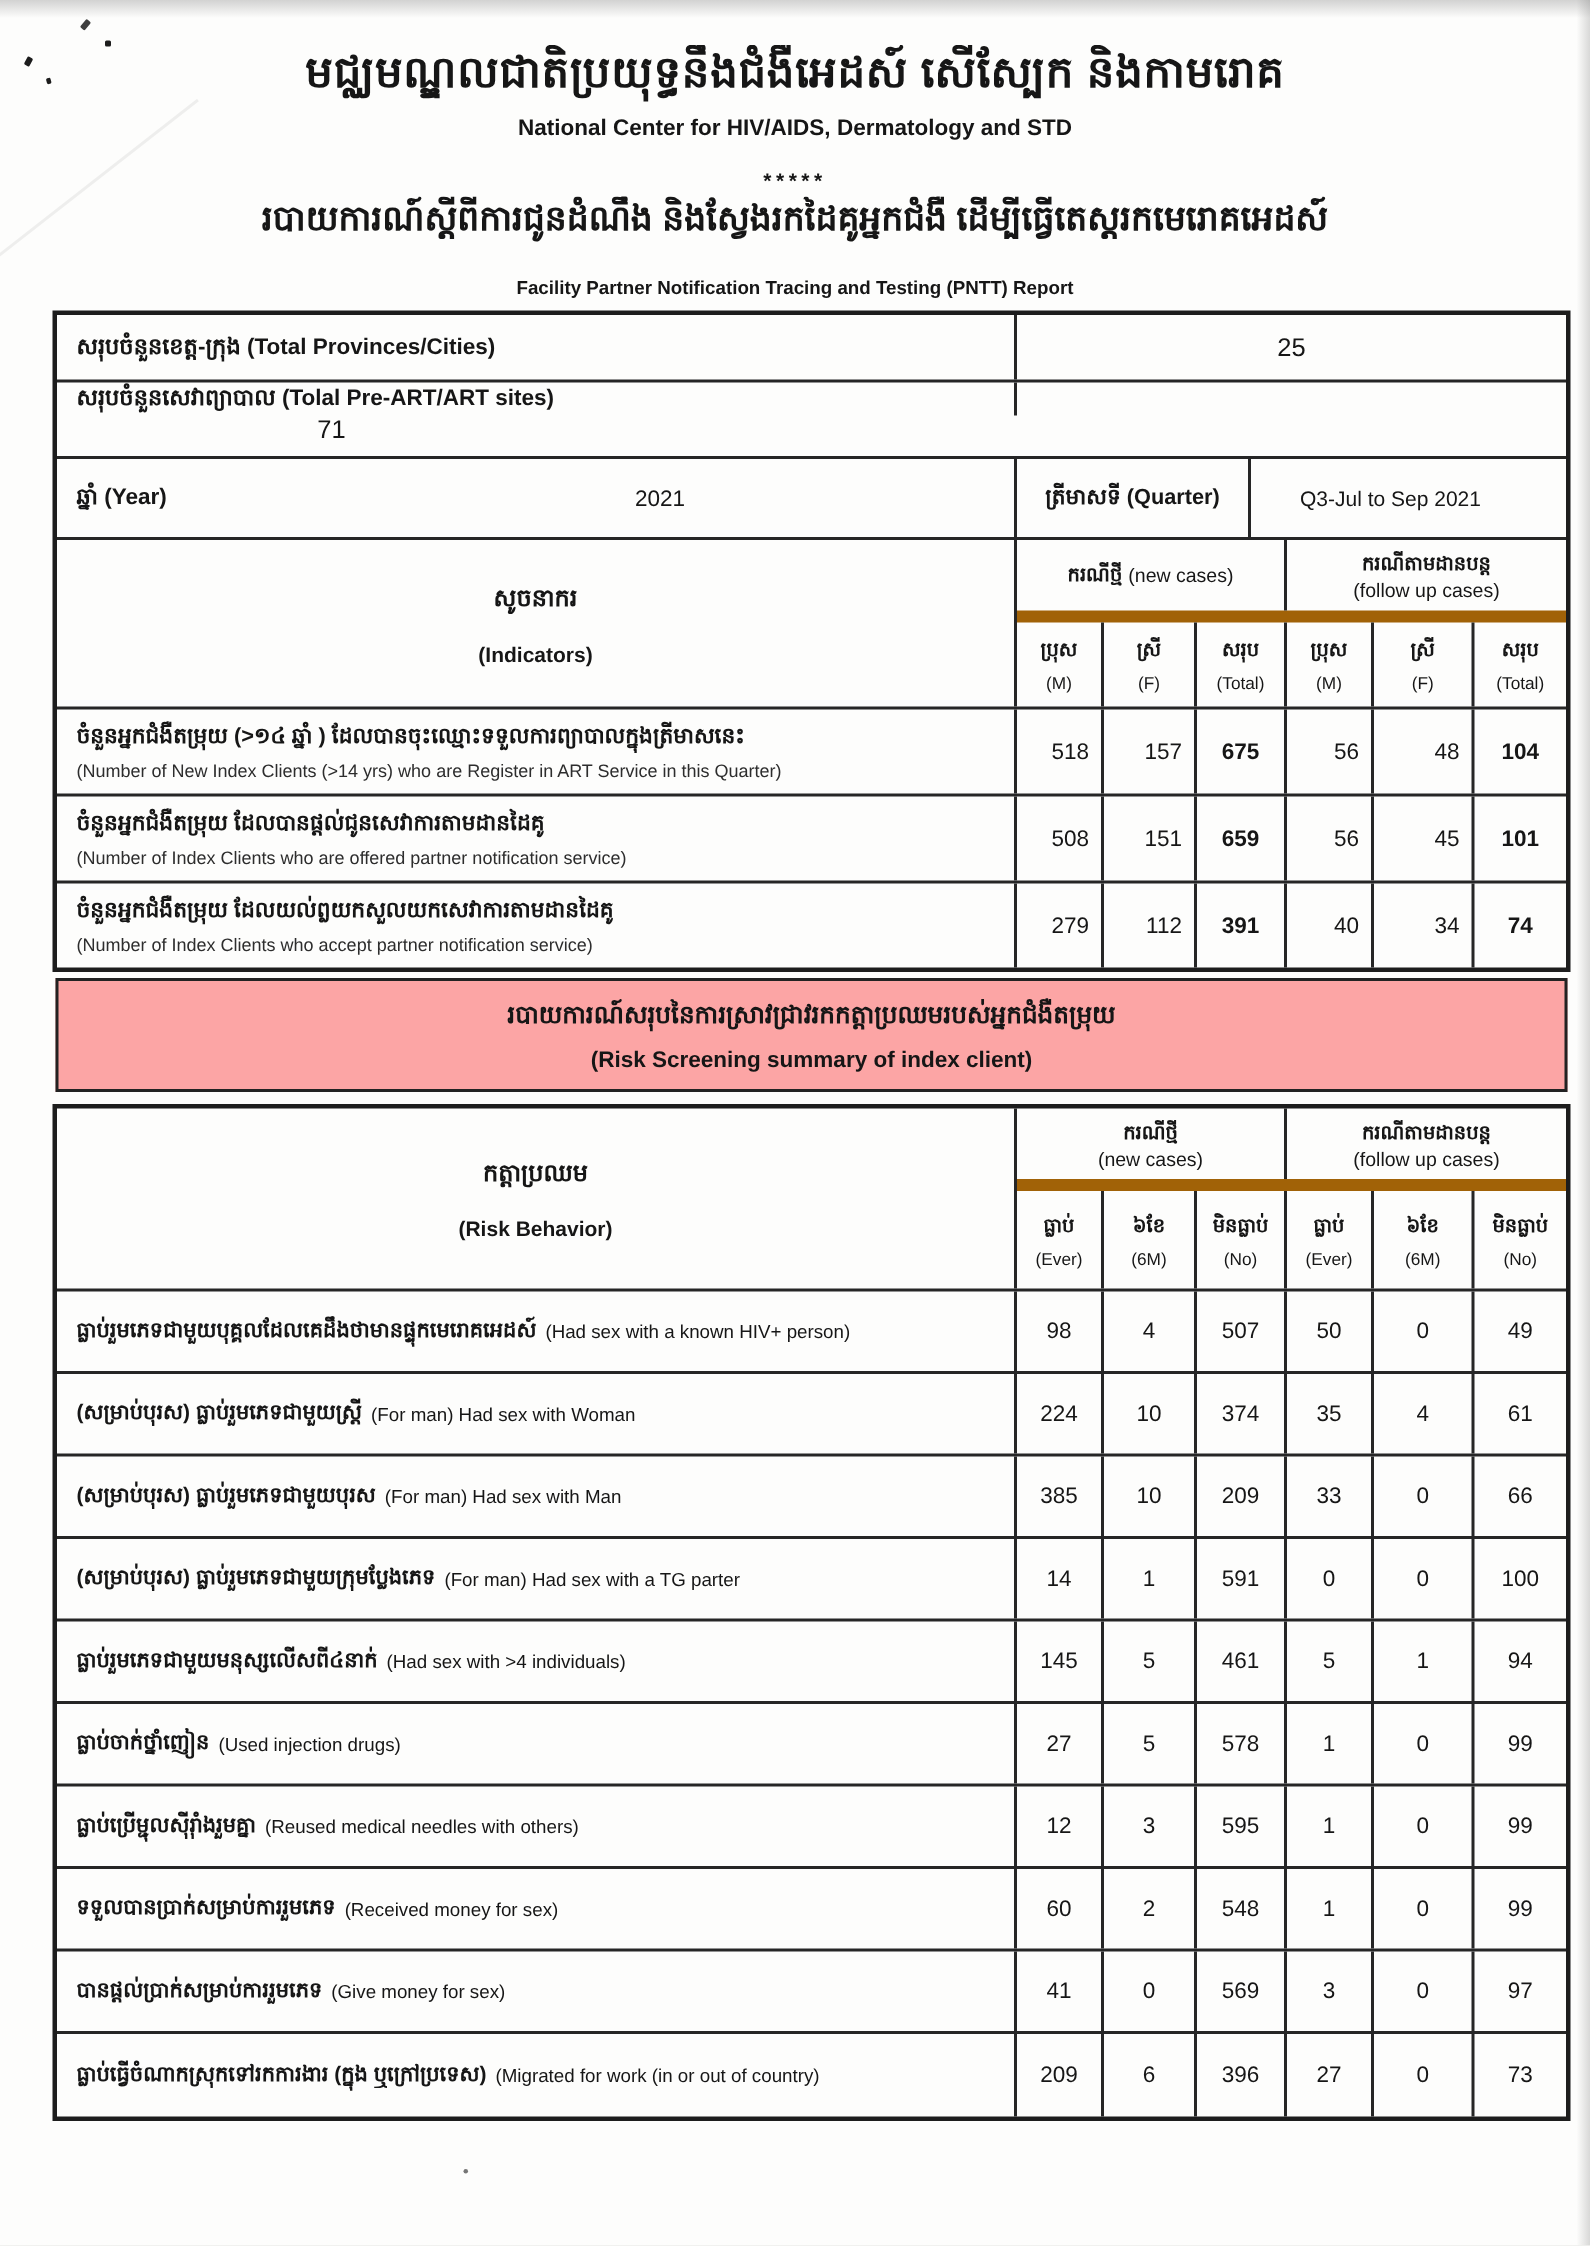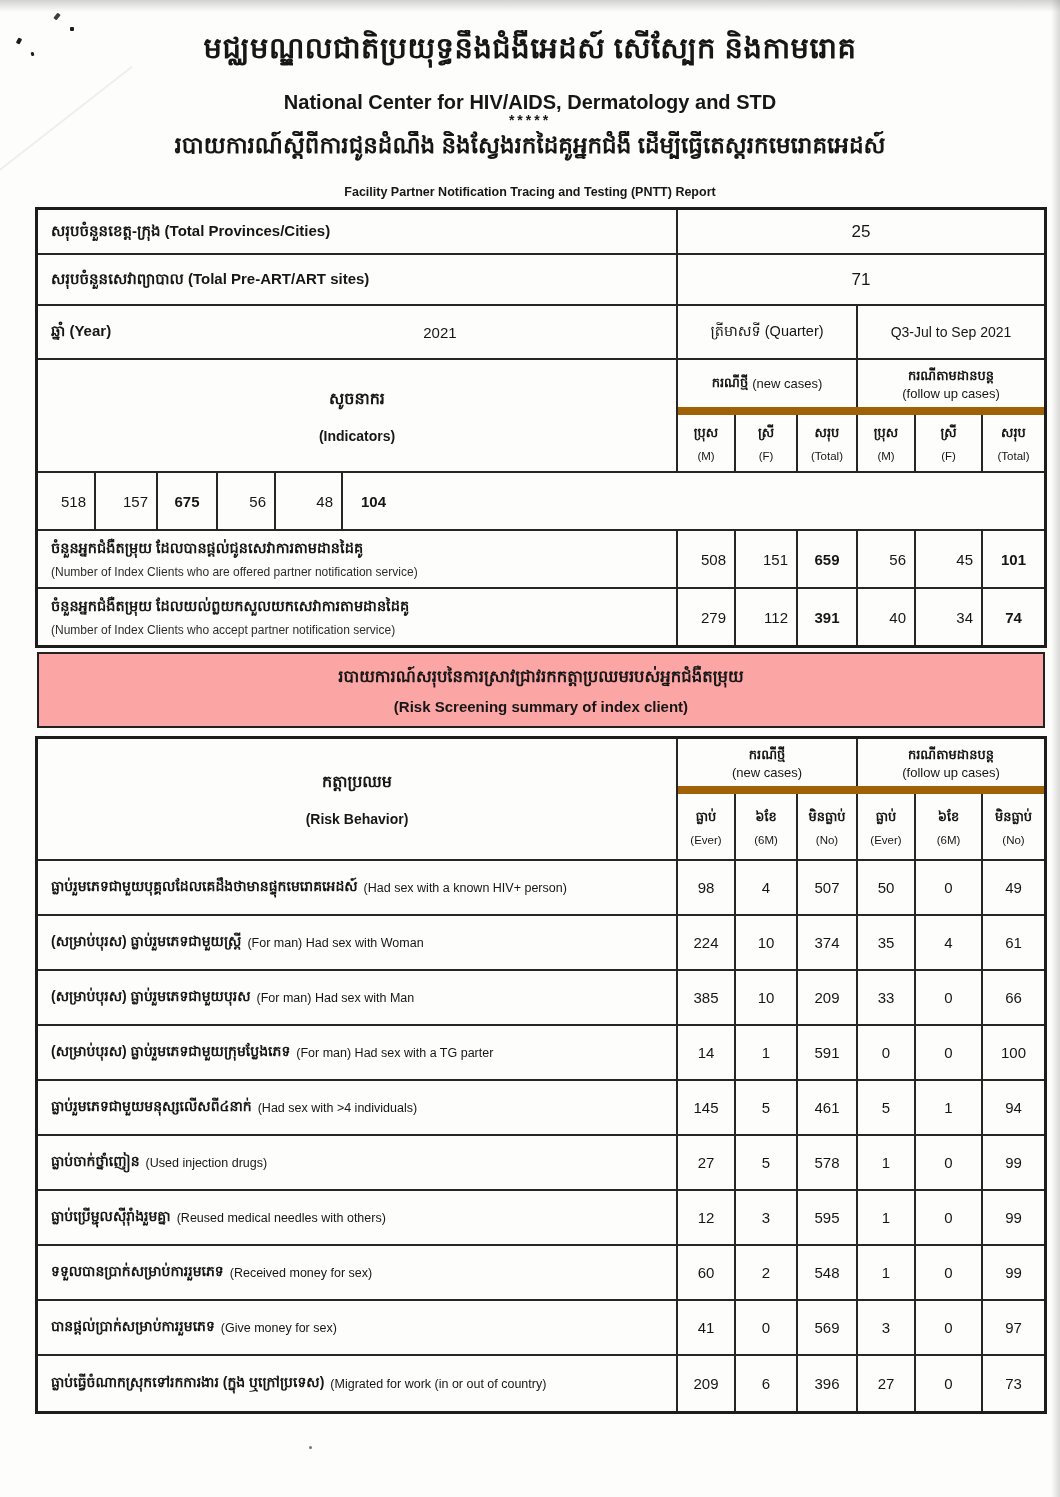--- a/index.html
+++ b/index.html
@@ -19,44 +19,44 @@
   .speck { position:absolute; background:#1c1c1c; border-radius:1px; }
   .sp1 { left:17px; top:38px; width:4px; height:6px; transform:rotate(28deg); }
   .sp2 { left:31px; top:52px; width:3px; height:4px; transform:rotate(-15deg); }
   .sp3 { left:55px; top:13px; width:4px; height:7px; transform:rotate(40deg); opacity:.85; }
   .sp4 { left:70px; top:27px; width:4px; height:4px; }
   .sp5 { left:309px; top:1446px; width:3px; height:3px; border-radius:50%; opacity:.6; }
 
   
   .t-center { position:absolute; left:0; width:100%; text-align:center; white-space:nowrap; overflow:hidden; }
   .org-kh   { top:30px;  font-size:29px; font-weight:700; letter-spacing:.5px; }
-  .org-en   { top:91px;  font-size:20px; font-weight:700; }
+  .org-en   { top:77px;  font-size:15px; font-weight:700; }
   .stars    { top:112px; font-size:14px; font-weight:700; letter-spacing:3px; }
   .report-kh{ top:131px; font-size:23px; font-weight:700; }
   .report-en{ top:185px; font-size:12.5px; font-weight:700; }
 
   
   .tbl { position:absolute; left:35px; width:1012px; border:3px solid #1d1d1d; background:transparent; }
   .trow { display:flex; border-bottom:2px solid #262626; }
   .trow:last-child { border-bottom:none; }
   .cell { border-right:2px solid #262626; overflow:hidden; }
   .cell.last { border-right:none; }
   .w-label { width:640px; }
   .w1{width:58px} .w2{width:62px} .w3{width:60px} .w4{width:58px} .w5{width:67px} .w6{width:61px}
   .kh { font-weight:700; }
   .en { font-weight:400; }
 
   
   #tableA { top:207px; }
-  .rowA1 { height:45px; } .rowA2 { height:51px; } .rowA3 { height:54px; }
+  .rowA1 { height:45px; } .rowA2 { height:51px;flex-direction:column; } .rowA3 { height:54px; }
   .sum-label { display:flex; align-items:center; padding-left:13px; font-size:15px; white-space:nowrap; }
   .sum-value { width:366px; display:flex; align-items:center; justify-content:center; font-size:17px; }
   .year-cell { position:relative; display:flex; align-items:center; padding-left:13px; font-size:15px; white-space:nowrap; }
   .year-val { position:absolute; left:63%; transform:translateX(-50%); font-weight:400; font-size:15px; }
-  .q-label { width:180px; display:flex; align-items:center; justify-content:center; font-size:14.5px; font-weight:400; white-space:nowrap; }
+  .q-label { width:156px; display:flex; align-items:center; justify-content:center; font-size:14.5px; font-weight:700; white-space:nowrap; }
   .q-value { width:186px; display:flex; align-items:center; justify-content:center; font-size:14px; white-space:nowrap; }
 
   .hdrA { height:113px; }
   .hdrB { height:122px; }
   .hdr-label { display:flex; flex-direction:column; align-items:center; justify-content:center; gap:16px; }
   .hdr-label .kh { font-size:16px; }
   .hdr-label .en { font-size:14px; font-weight:700; }
   .hdr-right { width:366px; display:flex; flex-direction:column; }
   .hdr-merged { display:flex; border-bottom:8px solid #a16207; }
   .hdrA .hdr-merged { height:55px; }
@@ -173,20 +173,24 @@
             </div>
           <div class="cell sub-cell w6 last">
               <span class="kh">សរុប</span>
               <span class="en">(Total)</span>
             </div>
         </div>
       </div>
     </div>
     <div id="indicator-rows">
         <div class="trow ind-row">
+          <div class="cell w-label ind-label">
+            <div class="kh-line">ចំនួនអ្នកជំងឺតម្រុយ (&gt;១៤ ឆ្នាំ ) ដែលបានចុះឈ្មោះទទួលការព្យាបាលក្នុងត្រីមាសនេះ</div>
+            <div class="en-line">(Number of New Index Clients (&gt;14 yrs)  who are Register in ART Service in this Quarter)</div>
+          </div>
           <div class="cell num r w1">518</div>
           <div class="cell num r w2">157</div>
           <div class="cell num t w3">675</div>
           <div class="cell num r w4">56</div>
           <div class="cell num r w5">48</div>
           <div class="cell num t w6 last">104</div>
         </div>
         <div class="trow ind-row">
           <div class="cell w-label ind-label">
             <div class="kh-line">ចំនួនអ្នកជំងឺតម្រុយ ដែលបានផ្តល់ជូនសេវាការតាមដានដៃគូ</div>

